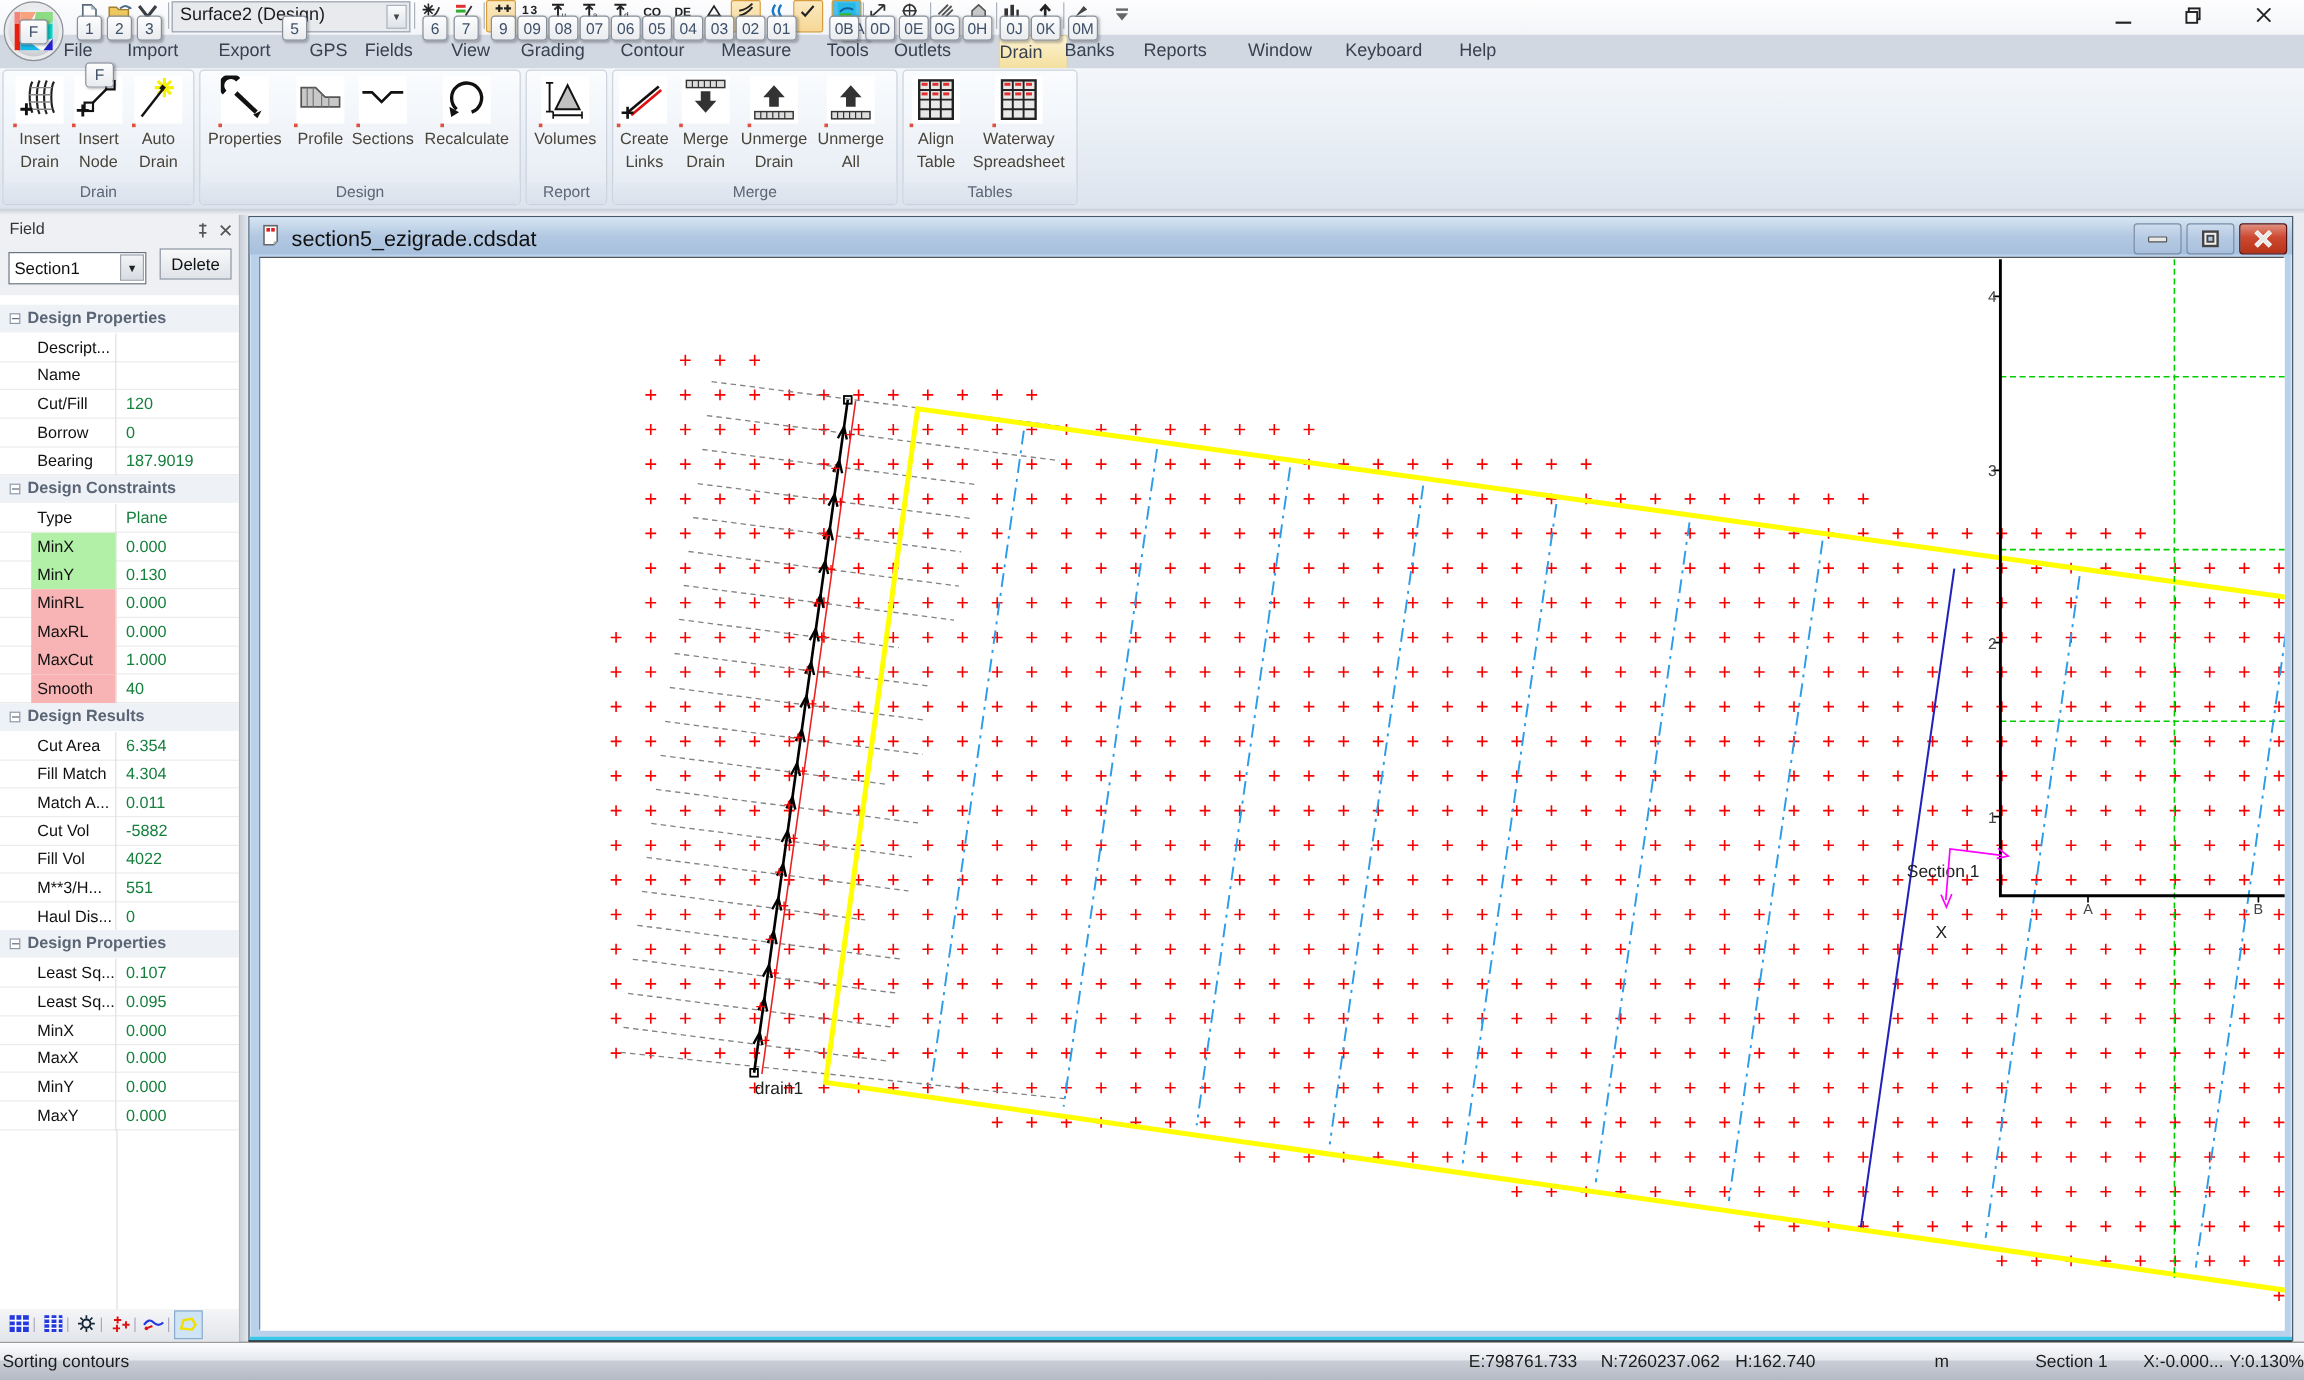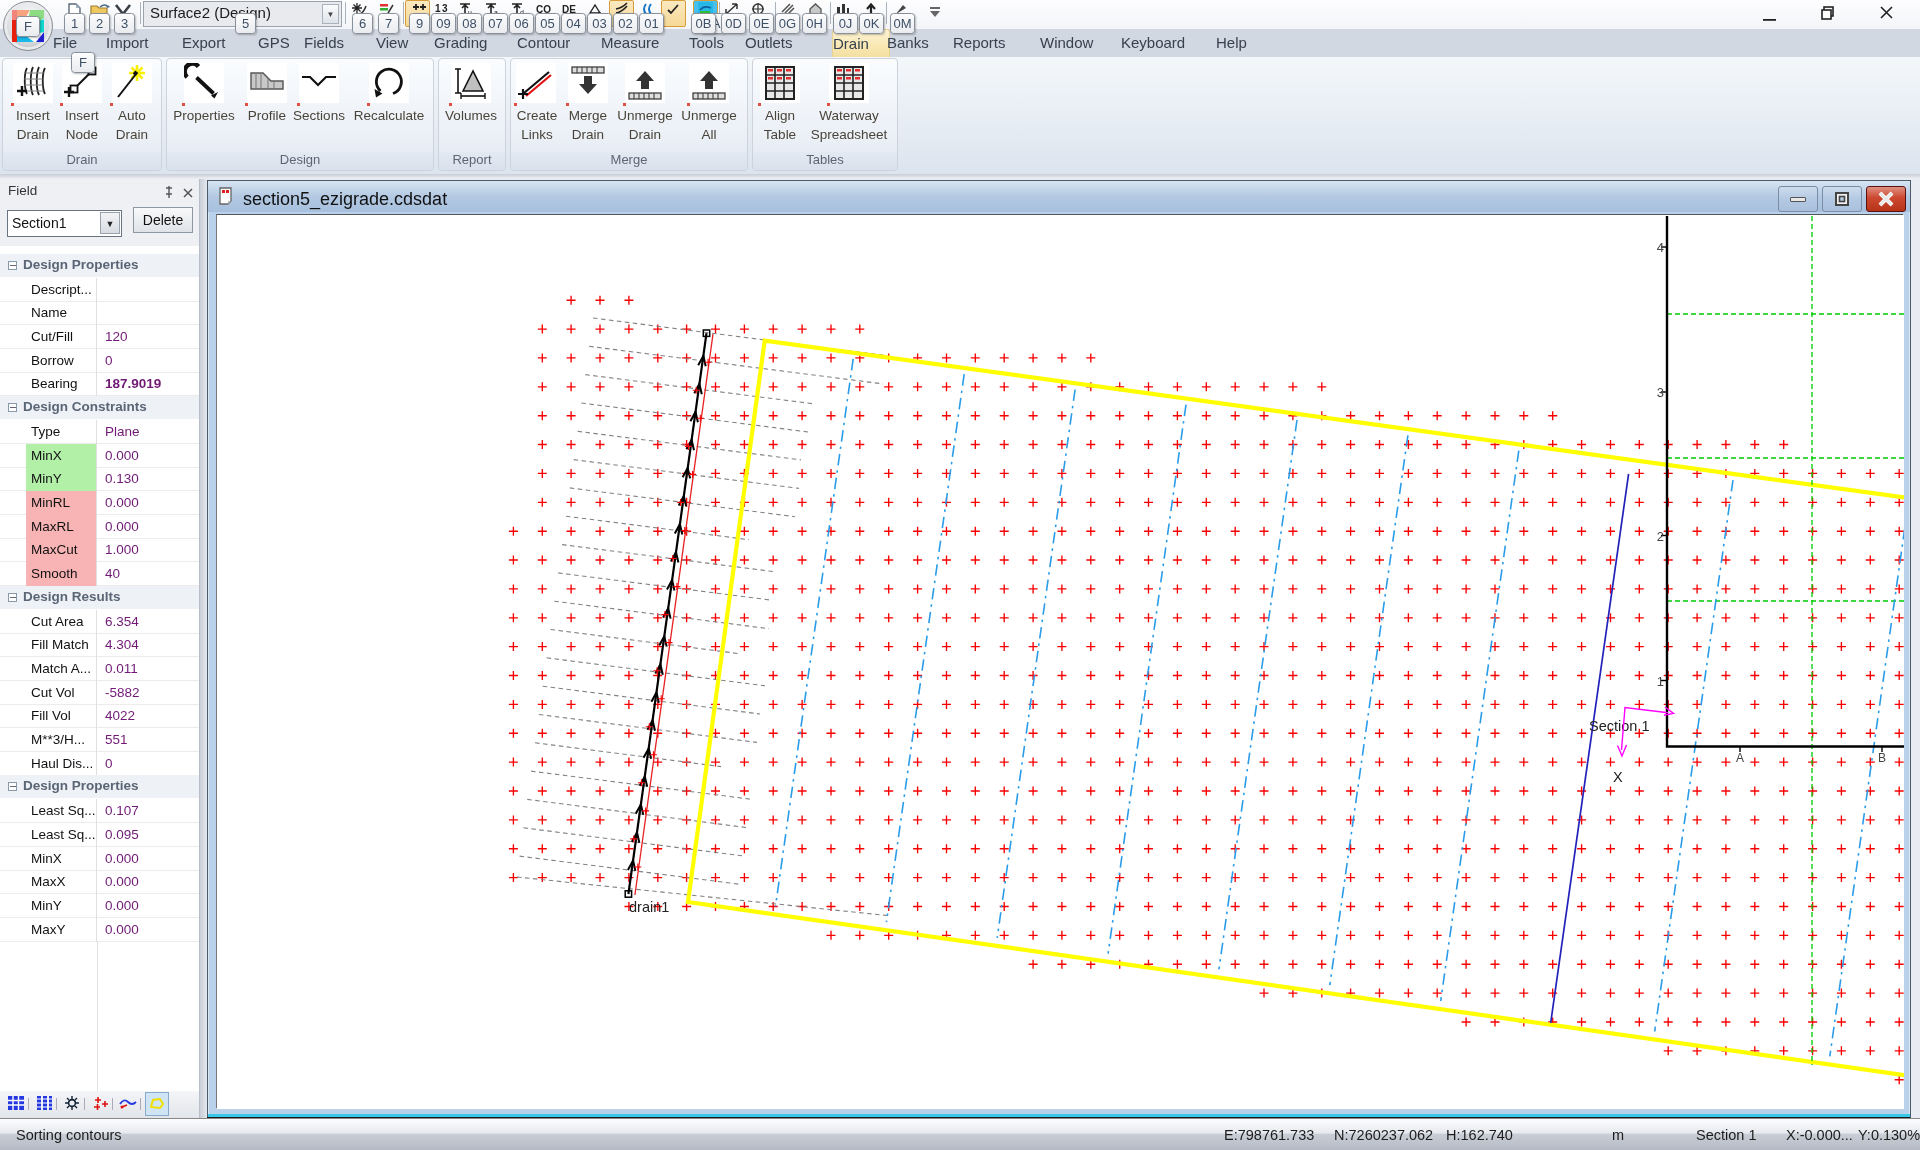--- a/index.html
+++ b/index.html
@@ -7,21 +7,21 @@
 .abs{position:absolute;}
 .kt{position:absolute;background:linear-gradient(#fdfdfe,#e9ebee);border:1px solid #878f9b;
  border-radius:3.5px;color:#3e5068;font-size:13px;text-align:center;line-height:19px;height:21px;
  box-shadow:1px 1px 2px rgba(0,0,0,0.25);z-index:60;}
 .tab{position:absolute;top:0;height:29px;line-height:28px;font-size:15px;color:#37414f;text-align:left;}
 .glabel{position:absolute;bottom:3px;width:100%;text-align:center;font-size:13px;color:#5d6675;}
 .ribtxt{position:absolute;font-size:13.5px;color:#494439;text-align:center;white-space:nowrap;}
 .pgrow{position:absolute;left:0;width:199px;height:24px;border-bottom:1px solid #ececec;}
 .pglab{position:absolute;left:26px;top:0;width:71px;height:24px;font-size:13.5px;color:#111;
  padding-left:5px;line-height:23px;border-right:1px solid #e0e0e0;overflow:hidden;white-space:nowrap;}
-.pgval{position:absolute;left:97px;top:0;width:102px;font-size:13.5px;color:#701a75;padding-left:8px;line-height:23px;white-space:nowrap;}
+.pgval{position:absolute;left:97px;top:0;width:102px;font-size:13.5px;color:#15803d;padding-left:8px;line-height:23px;white-space:nowrap;}
 .pghead{position:absolute;left:0;width:199px;height:23px;background:#eef1f5;
  font-size:13.5px;font-weight:bold;color:#5a6575;line-height:22px;}
 .sbtxt{position:absolute;top:1127px;font-size:14.5px;color:#1c1c1c;white-space:nowrap;}
 </style></head>
 <body>
 <div class="abs" style="left:0;top:0;width:1920px;height:29px;background:linear-gradient(#fdfdfe,#f3f5f8);"></div>
 <div class="abs" style="left:0;top:29px;width:1920px;height:28px;background:#d2d8e2;"></div>
 <div class="abs" style="left:3px;top:1px;width:50px;height:50px;border-radius:50%;
 background:radial-gradient(circle at 50% 35%,#ffffff,#d8dade 60%,#9fa3ab 100%);
 border:1px solid #8b9097;box-shadow:inset 0 0 0 3px #e8eaec;z-index:5;"></div>
@@ -373,21 +373,21 @@
 <div class="pgrow" style="top:325px;z-index:11;">
 <div class="pglab" style="">Cut/Fill</div>
     <div class="pgval" style="">120</div>
   </div>
 <div class="pgrow" style="top:349px;z-index:11;">
 <div class="pglab" style="">Borrow</div>
     <div class="pgval" style="">0</div>
   </div>
 <div class="pgrow" style="top:372px;z-index:11;">
 <div class="pglab" style="">Bearing</div>
-    <div class="pgval" style="font-weight:bold;">187.9019</div>
+    <div class="pgval" style="font-weight:normal;">187.9019</div>
   </div>
 <div class="pghead" style="top:396px;z-index:11;">
 <span style="display:inline-block;width:9px;height:9px;border:1px solid #8899aa;background:#fff;margin:0 6px 0 8px;position:relative;top:1px;"><span style="position:absolute;left:1px;top:2.5px;width:6px;height:1.5px;background:#667;"></span></span>Design Constraints</div>
 <div class="pgrow" style="top:420px;z-index:11;">
 <div class="pglab" style="">Type</div>
     <div class="pgval" style="">Plane</div>
   </div>
 <div class="pgrow" style="top:444px;z-index:11;">
 <div class="pglab" style="background:#b2f0a8;">MinX</div>
     <div class="pgval" style="">0.000</div>
@@ -503,21 +503,21 @@
 <div class="abs" style="left:140px;top:1098px;width:1px;height:12px;background:#aab;z-index:13;"></div>
 <div class="abs" style="left:145px;top:1092px;width:24px;height:24px;background:#cfe4f5;border:1px solid #88aacc;z-index:13;"></div>
 <div class="abs" style="left:148px;top:1096px;width:18px;height:17px;z-index:14;"><svg width="18" height="17">
       <path d="M3 11 L5 4 L12 3 L15 8 L12 12 Z" fill="none" stroke="#f0e000" stroke-width="2"></path>
     </svg></div>
 <div class="abs" style="left:200px;top:179px;width:7px;height:939px;background:linear-gradient(90deg,#c9ced7,#e4e8ee);"></div>
 <div class="abs" style="left:208px;top:1114px;width:1702px;height:2.5px;background:#38c8e8;z-index:10;"></div>
 <div class="abs" style="left:207px;top:1116.5px;width:1703px;height:1.5px;background:#1a1a1a;z-index:10;"></div>
 <div class="abs" style="left:0;top:1118px;width:1920px;height:32px;
 background:linear-gradient(#fdfdfe,#e6e9ee 45%,#c9cdd6 50%,#b4bac4);border-top:1px solid #888;"></div>
-<div class="sbtxt" style="left:16px;">Sorting contours</div>
+<div class="sbtxt" style="left:2px;">Sorting contours</div>
 <div class="sbtxt" style="left:1224px;">E:798761.733</div>
 <div class="sbtxt" style="left:1334px;">N:7260237.062</div>
 <div class="sbtxt" style="left:1446px;">H:162.740</div>
 <div class="sbtxt" style="left:1612px;">m</div>
 <div class="sbtxt" style="left:1696px;">Section 1</div>
 <div class="sbtxt" style="left:1786px;">X:-0.000...</div>
 <div class="sbtxt" style="left:1858px;">Y:0.130%</div>
 <div class="abs" style="left:207px;top:180px;width:1704px;height:938px;
 background:#b9d1ea;border:1px solid #4a5a6a;box-shadow:inset 0 0 0 1px #d8e6f2;z-index:8;"></div>
 <div class="abs" style="left:208px;top:181px;width:1702px;height:31px;

